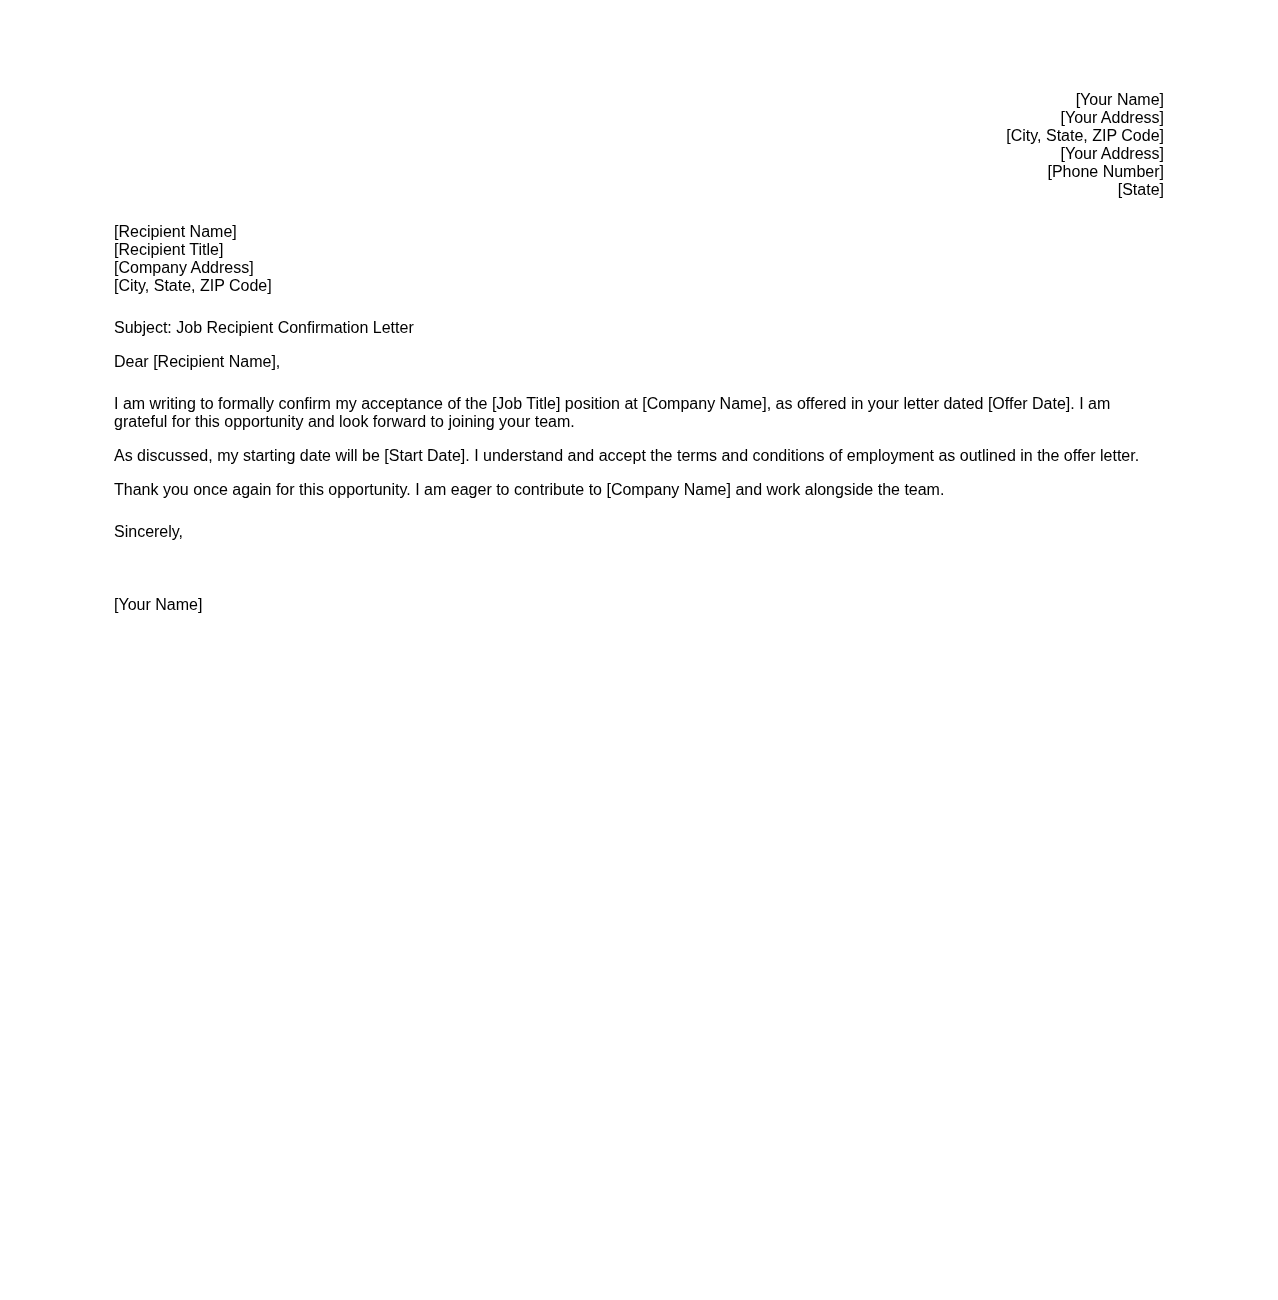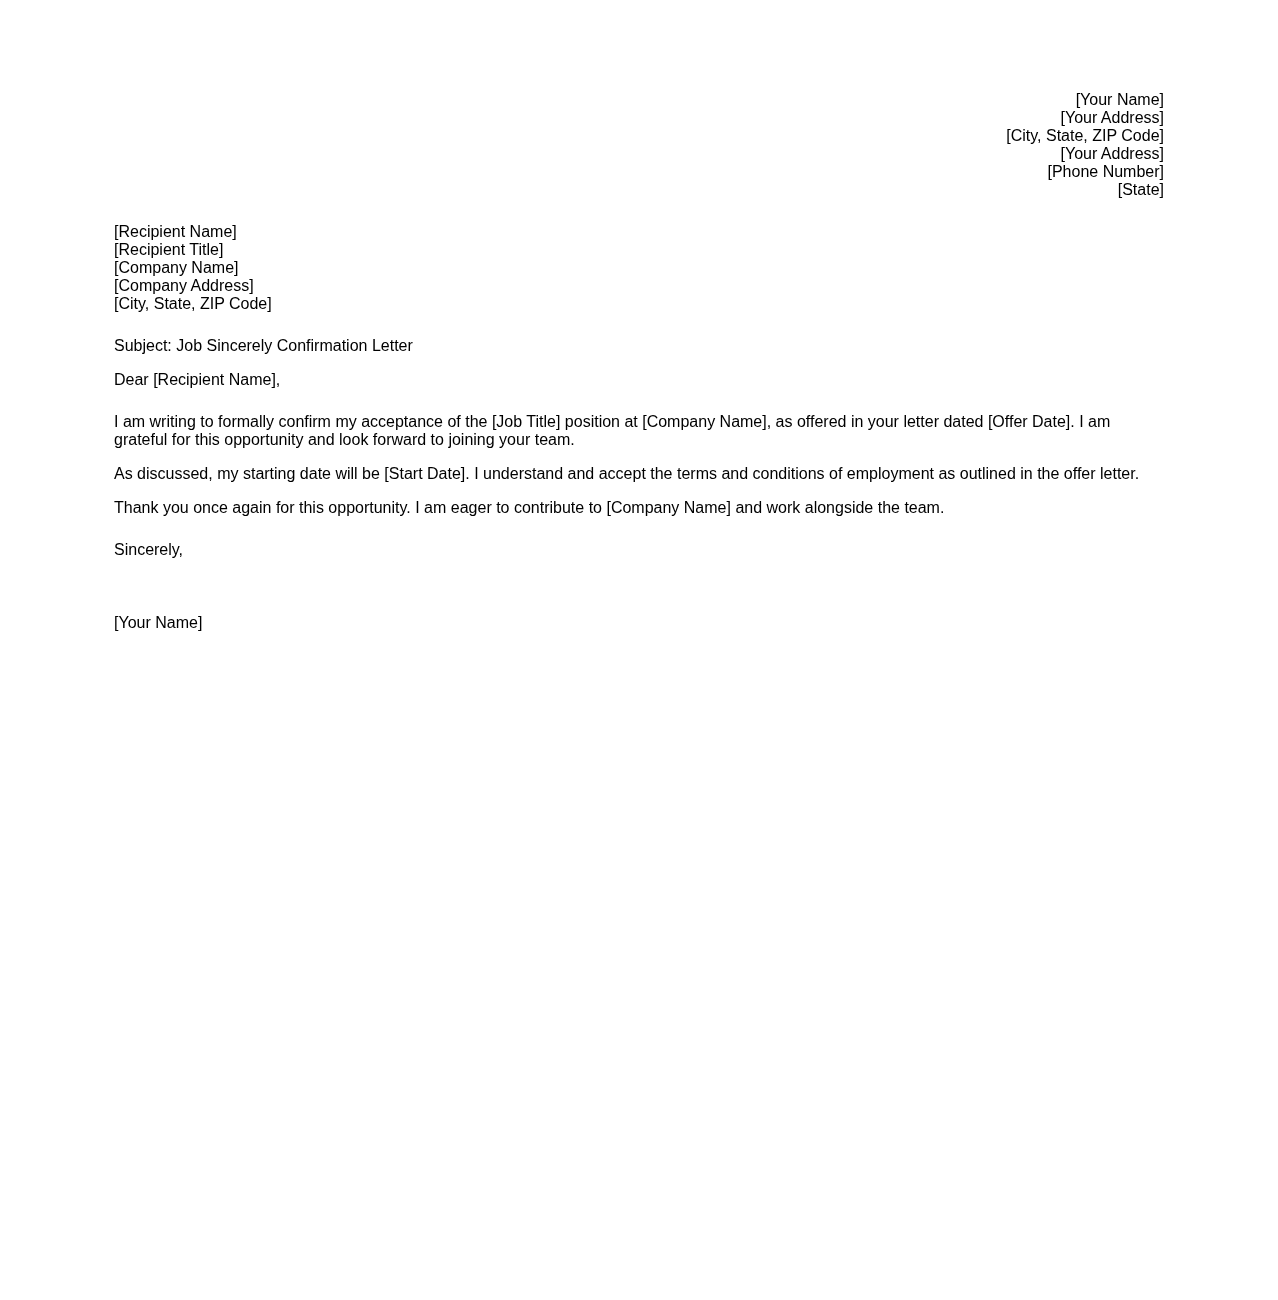--- a/index.html
+++ b/index.html
@@ -61,26 +61,25 @@
     <div>[Your Address]</div>
     <div>[City, State, ZIP Code]</div>
     <div>[Your Address]</div>
     <div>[Phone Number]</div>
     <div>[State]</div>
   </div>
 
   <div class="recipient">
     <div>[Recipient Name]</div>
     <div>[Recipient Title]</div>
-    <div>[Company Name]</div>
     <div>[Company Address]</div>
     <div>[City, State, ZIP Code]</div>
   </div>
 
-  <div class="subject">Subject: Job Sincerely Confirmation Letter</div>
+  <div class="subject">Subject: Job Recipient Confirmation Letter</div>
 
   <div class="salutation">Dear [Recipient Name],</div>
 
   <div class="para1">I am writing to formally confirm my acceptance of the [Job Title] position at [Company Name], as offered in your letter dated [Offer Date]. I am grateful for this opportunity and look forward to joining your team.</div>
   <div class="para">As discussed, my starting date will be [Start Date]. I understand and accept the terms and conditions of employment as outlined in the offer letter.</div>
   <div class="para">Thank you once again for this opportunity. I am eager to contribute to [Company Name] and work alongside the team.</div>
 
   <div class="closing">Sincerely,</div>
 
   <div class="signature">[Your Name]</div>

